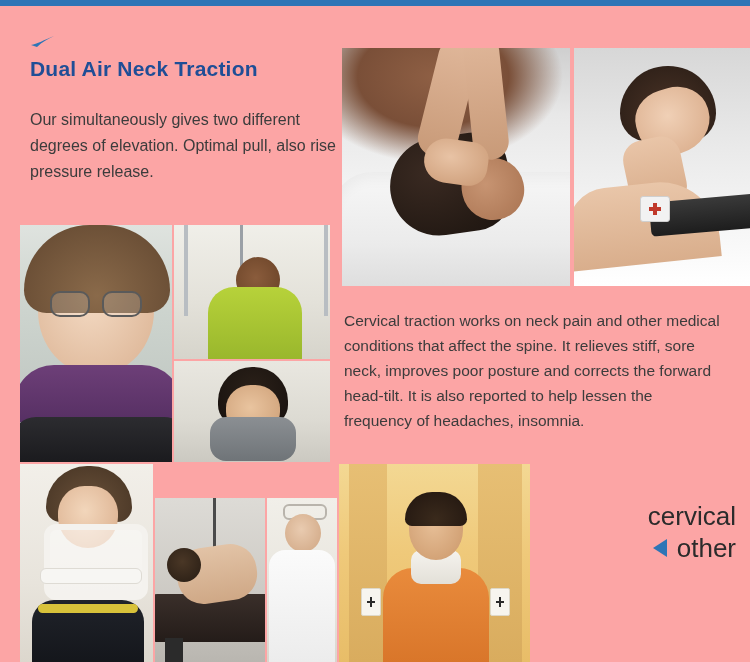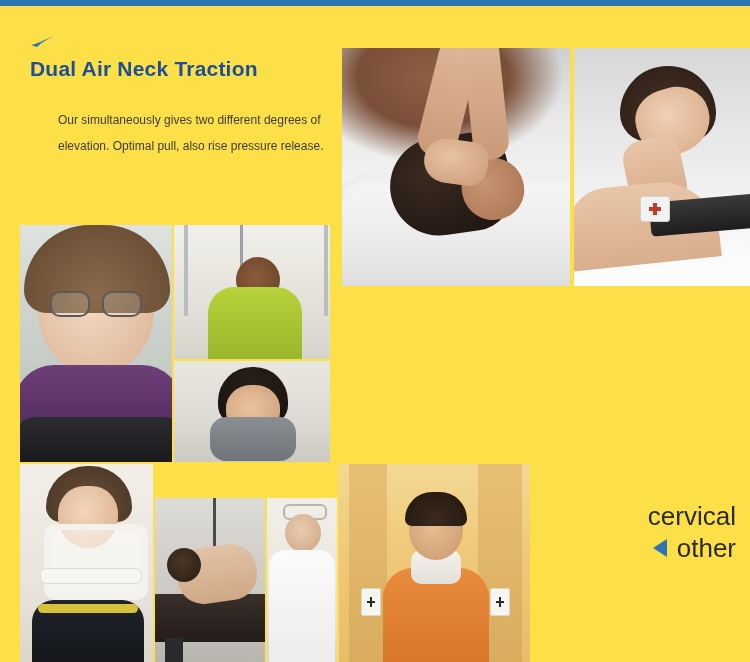--- a/index.html
+++ b/index.html
@@ -12,21 +12,21 @@
     background: #ffffff;
     font-family: "Liberation Sans", sans-serif;
     color: #333333;
     overflow: hidden;
     position: relative;
   }
   .page {
     position: relative;
     width: 750px;
     height: 662px;
-    background: #fde047;
+    background: #fca5a5;
   }
   .top-rule {
     position: absolute;
     left: 0; top: 0;
     width: 750px;
     height: 6px;
     background: #2e75b6;
   }
   
   .arrow-mark {
@@ -47,24 +47,23 @@
     font-size: 21px;
     font-weight: bold;
     color: #1f4e96;
     letter-spacing: .2px;
   }
   .intro {
     position: absolute;
     left: 30px;
     top: 107px;
     width: 316px;
-    font-size: 12px;
+    font-size: 16px;
     line-height: 26px;
     color: #3c3c3c;
-    margin-left: 28px;
   }
   
   .top-photos {
     position: absolute;
     left: 342px;
     top: 48px;
     width: 408px;
     height: 238px;
     display: flex;
     gap: 4px;
@@ -383,20 +382,21 @@
         <div class="shirt"></div>
     </div>
     <div class="cell c3">
       <div class="bg"></div>
         <div class="hd"></div>
         <div class="fc"></div>
         <div class="hr2"></div>
     </div>
   </div>
 
+  <div class="body-copy">Cervical traction works on neck pain and other medical conditions that affect the spine. It relieves stiff, sore neck, improves poor posture and corrects the forward head-tilt. It is also reported to help lessen the frequency of headaches, insomnia.</div>
 
   <div class="bottom">
     <div class="b1">
       <div class="bg"></div>
         <div class="hr"></div>
         <div class="fc"></div>
       <div class="harness"></div>
         <div class="band"></div>
         <div class="top"></div>
         <div class="trim"></div>

